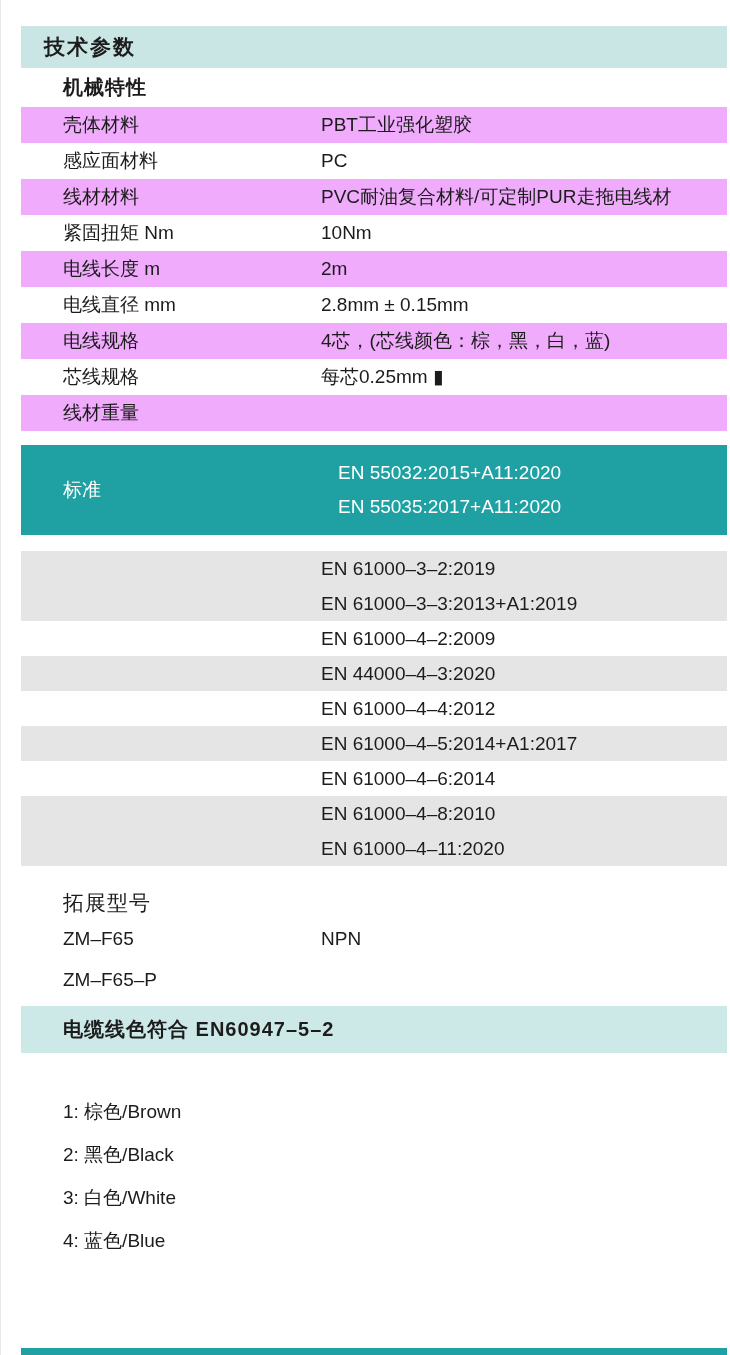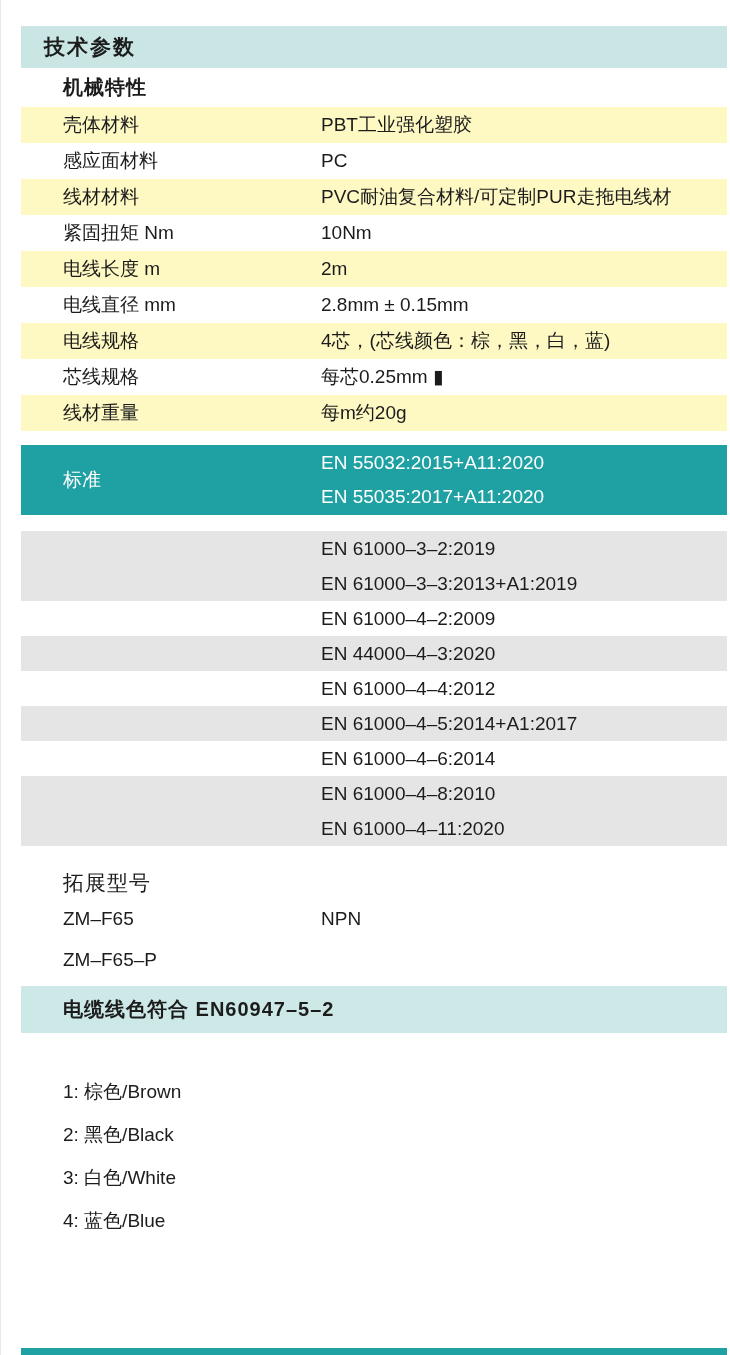--- a/index.html
+++ b/index.html
@@ -28,31 +28,32 @@
     padding-left: 42px;
     height: 28px; line-height: 28px;
     letter-spacing: 1px;
   }
   .spec-table { margin-top: 6px; }
   .row {
     display: flex;
     height: 36px; line-height: 36px;
     font-size: 19px;
   }
-  .row.gray { background: #fef9c3; }
+  .row.gray { background: #f0abfc; }
   .row.white { background: #ffffff; }
   .row .label { flex: 0 0 300px; padding-left: 42px; }
   .row .value { flex: 1; }
 
   .std-block {
     margin-top: 14px;
     background: #1fa1a4;
     color: #ffffff;
     display: flex;
-    padding: 1px 0;
+    padding: 11px 0;
+    gap: 17px;
   }
   .std-block .label {
     flex: 0 0 300px; padding-left: 42px;
     display: flex; align-items: center;
     font-size: 19px;
   }
   .std-block .values { flex: 1; }
   .std-block .values div { line-height: 34px; font-size: 19px; }
 
   .std-list { margin-top: 16px; }
@@ -139,21 +140,20 @@
     <div class="row gray">
       <div class="label">电线规格</div>
       <div class="value">4芯，(芯线颜色：棕，黑，白，蓝)</div>
     </div>
     <div class="row white">
       <div class="label">芯线规格</div>
       <div class="value">每芯0.25mm ▮</div>
     </div>
     <div class="row gray">
       <div class="label">线材重量</div>
-      <div class="value">每m约20g</div>
     </div>
   </div>
 
   <div class="std-block">
     <div class="label">
       <span>标准</span>
     </div>
     <div class="values">
       <div>EN 55032:2015+A11:2020</div>
       <div>EN 55035:2017+A11:2020</div>

